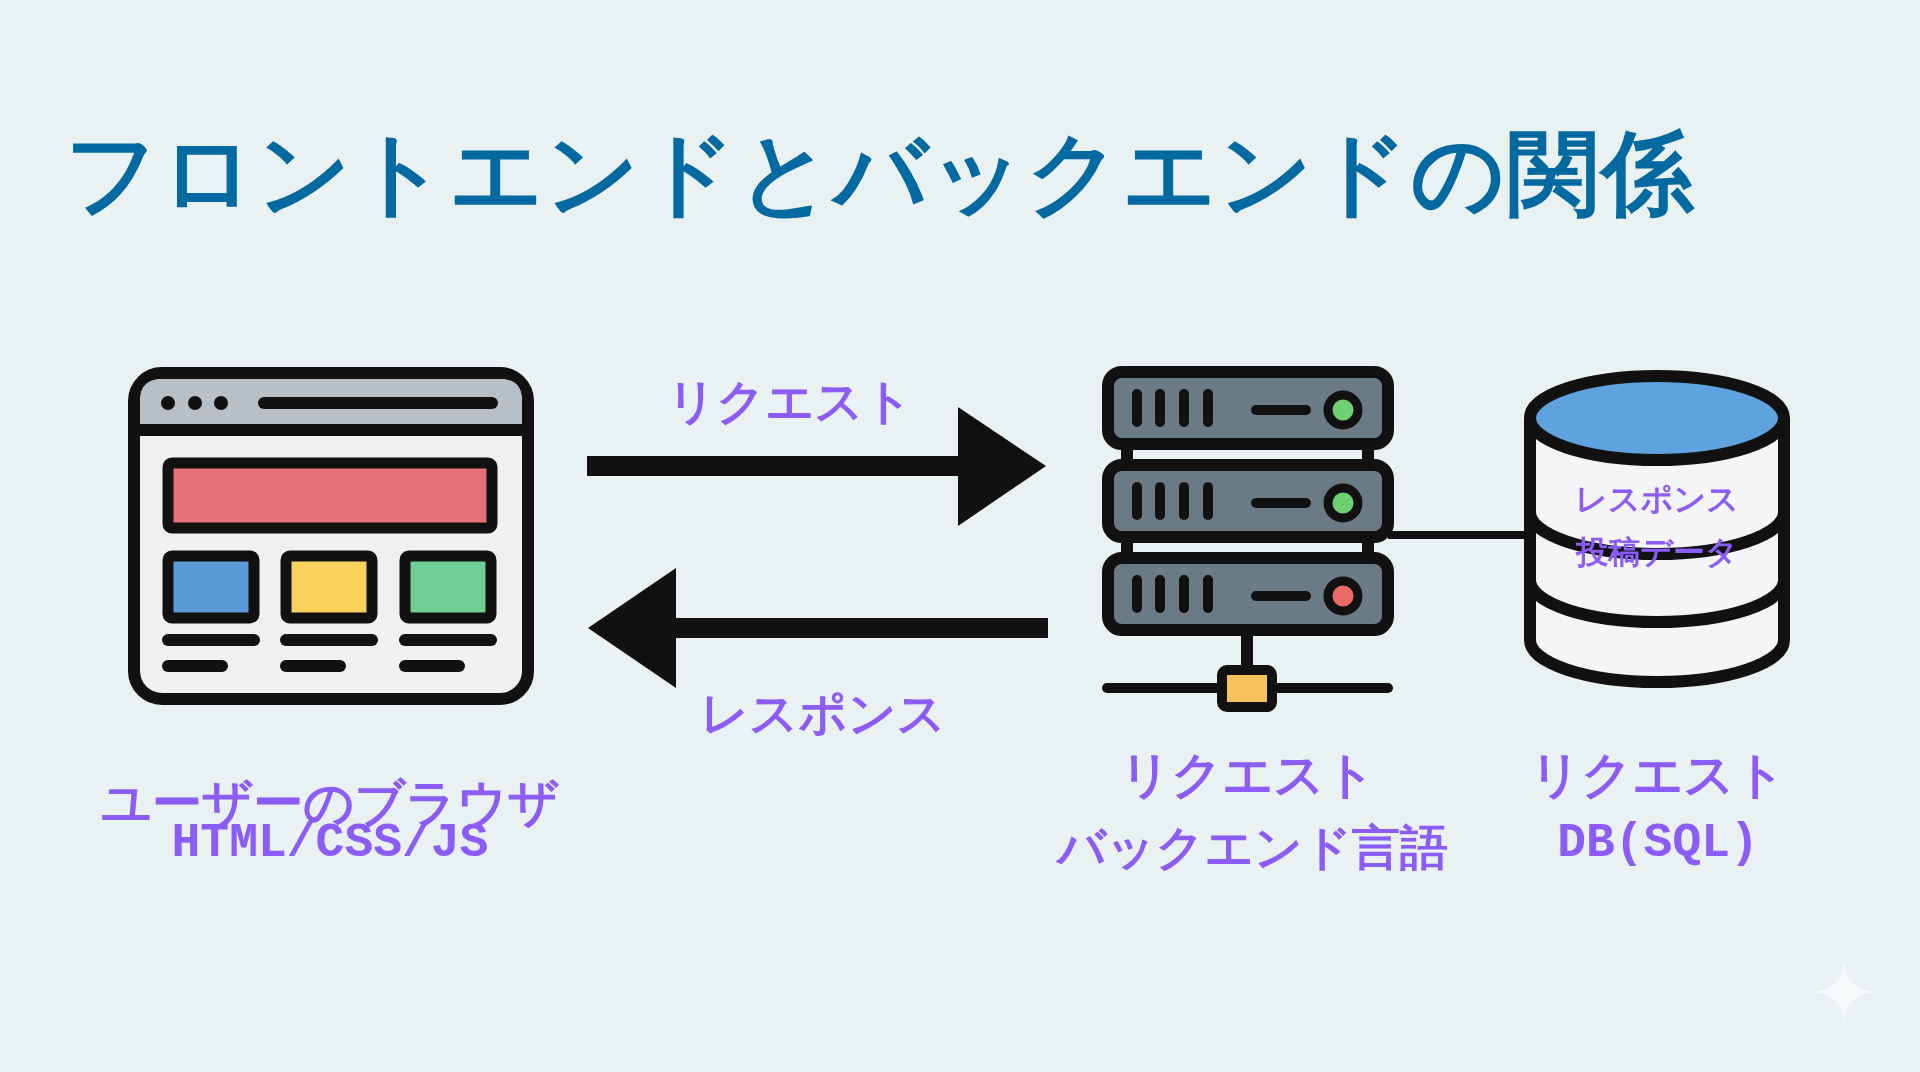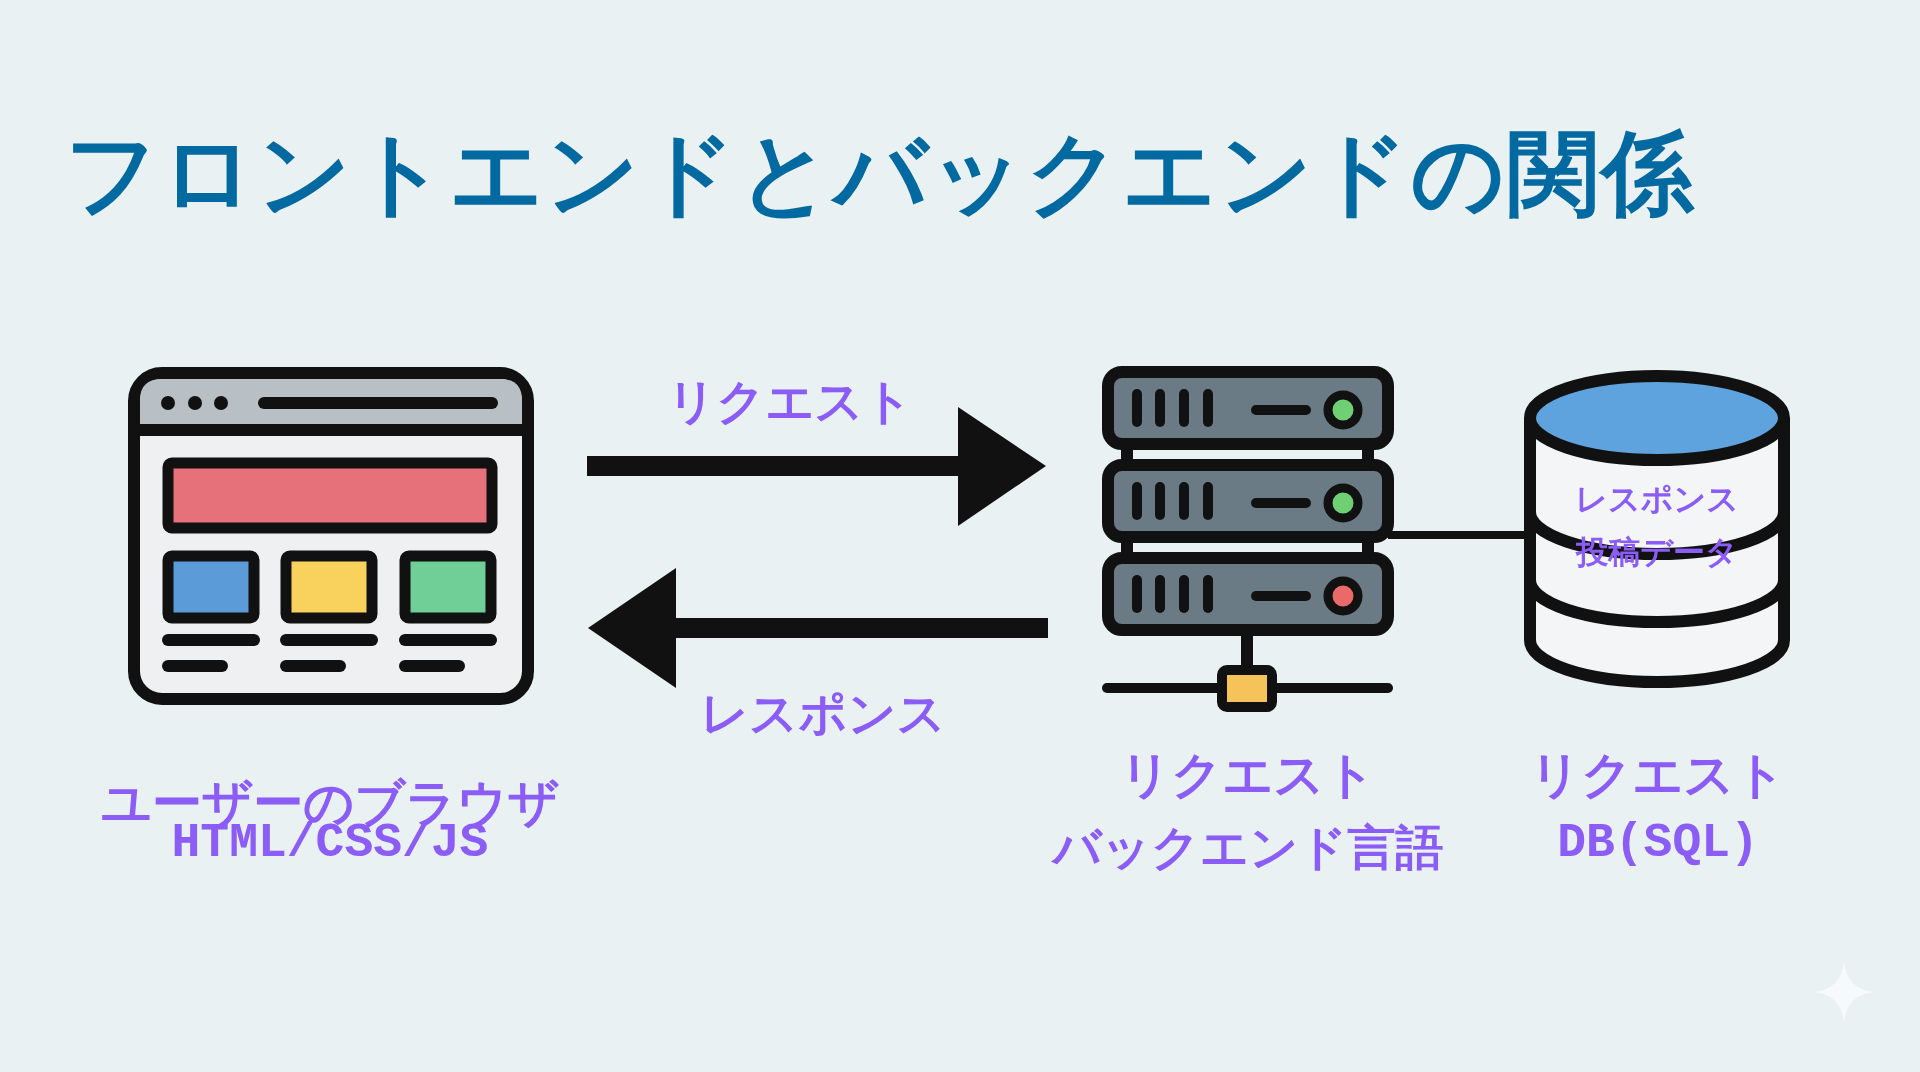--- a/index.html
+++ b/index.html
@@ -116,20 +116,20 @@
 <div class="lbl arrow-lbl" style="left:640px; top:370px; width:300px;">リクエスト</div>
 <div class="lbl arrow-lbl" style="left:673px; top:682px; width:300px;">レスポンス</div>
 
 <div class="lbl db-lbl" style="left:1540px; top:478px; width:234px;">レスポンス</div>
 <div class="lbl db-lbl" style="left:1540px; top:531px; width:234px;">投稿データ</div>
 
 <div class="lbl main-lbl" style="left:60px; top:770px; width:540px;">ユーザーのブラウザ</div>
 <div class="lbl sub-lbl" style="left:60px; top:816px; width:540px;">HTML/CSS/JS</div>
 
 <div class="lbl main-lbl" style="left:1048px; top:742px; width:400px;">リクエスト</div>
-<div class="lbl sub-lbl" style="left:1048px; top:816px; width:400px;">バックエンド言語</div>
+<div class="lbl sub-lbl" style="left:1048px; top:816px; width:400px;text-align:right;">バックエンド言語</div>
 
 <div class="lbl main-lbl" style="left:1468px; top:742px; width:380px;">リクエスト</div>
 <div class="lbl sub-lbl" style="left:1468px; top:816px; width:380px;">DB(SQL)</div>
 
 <svg class="sparkle" width="64" height="64" viewBox="0 0 64 64">
   <path d="M32,2 Q35,29 62,32 Q35,35 32,62 Q29,35 2,32 Q29,29 32,2 Z" fill="#f6fafb"></path>
 </svg>
 
 </body></html>

